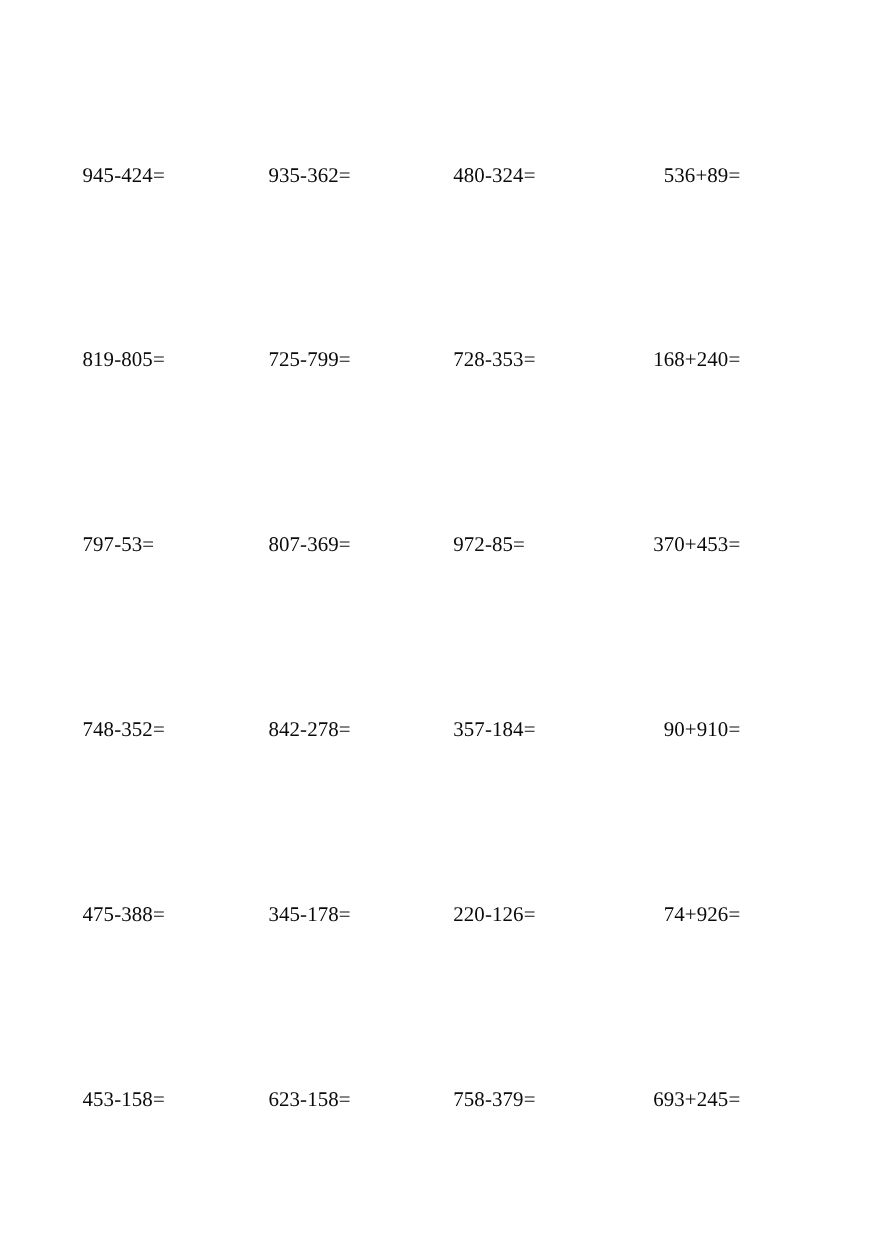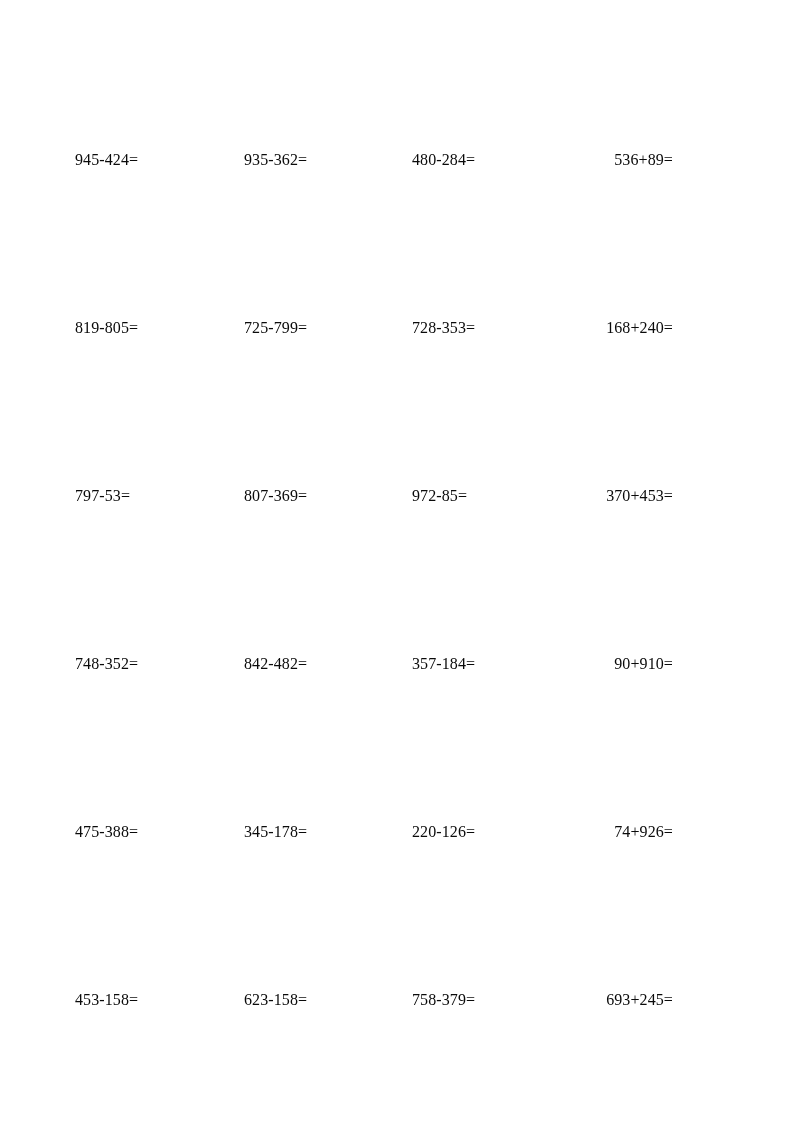--- a/index.html
+++ b/index.html
@@ -40,59 +40,59 @@
     width: 800px;
     height: 24px;
     display: block;
   }
 
   .problem-cell {
     position: absolute;
     top: 0;
     height: 24px;
     line-height: 24px;
-    font-size: 16px;
+    font-size: 19px;
     font-weight: 400;
     letter-spacing: 0.1px;
     white-space: nowrap;
     color: #0a0a0a;
   }
 
   
   .problem-cell.col-0 { left: 75px;  width: 160px; text-align: left; }
   .problem-cell.col-1 { left: 244px; width: 160px; text-align: left; }
   .problem-cell.col-2 { left: 412px; width: 160px; text-align: left; }
   .problem-cell.col-3 { left: 513px; width: 160px; text-align: right; }
 </style>
 </head>
 <body>
 
 <div id="worksheet-page">
   <div id="problem-grid">
       <div class="problem-row" style="top: 148px;">
         <span class="problem-cell col-0">945-424=</span>
         <span class="problem-cell col-1">935-362=</span>
-        <span class="problem-cell col-2">480-284=</span>
+        <span class="problem-cell col-2">480-324=</span>
         <span class="problem-cell col-3">536+89=</span>
       </div>
       <div class="problem-row" style="top: 316px;">
         <span class="problem-cell col-0">819-805=</span>
         <span class="problem-cell col-1">725-799=</span>
         <span class="problem-cell col-2">728-353=</span>
         <span class="problem-cell col-3">168+240=</span>
       </div>
       <div class="problem-row" style="top: 484px; font-family: Liberation Serif, serif;">
         <span class="problem-cell col-0">797-53=</span>
         <span class="problem-cell col-1">807-369=</span>
         <span class="problem-cell col-2">972-85=</span>
         <span class="problem-cell col-3">370+453=</span>
       </div>
       <div class="problem-row" style="top: 652px; padding-left: 12px;">
         <span class="problem-cell col-0">748-352=</span>
-        <span class="problem-cell col-1">842-482=</span>
+        <span class="problem-cell col-1">842-278=</span>
         <span class="problem-cell col-2">357-184=</span>
         <span class="problem-cell col-3">90+910=</span>
       </div>
       <div class="problem-row" style="top: 820px;">
         <span class="problem-cell col-0">475-388=</span>
         <span class="problem-cell col-1">345-178=</span>
         <span class="problem-cell col-2">220-126=</span>
         <span class="problem-cell col-3">74+926=</span>
       </div>
       <div class="problem-row" style="top: 988px;">

